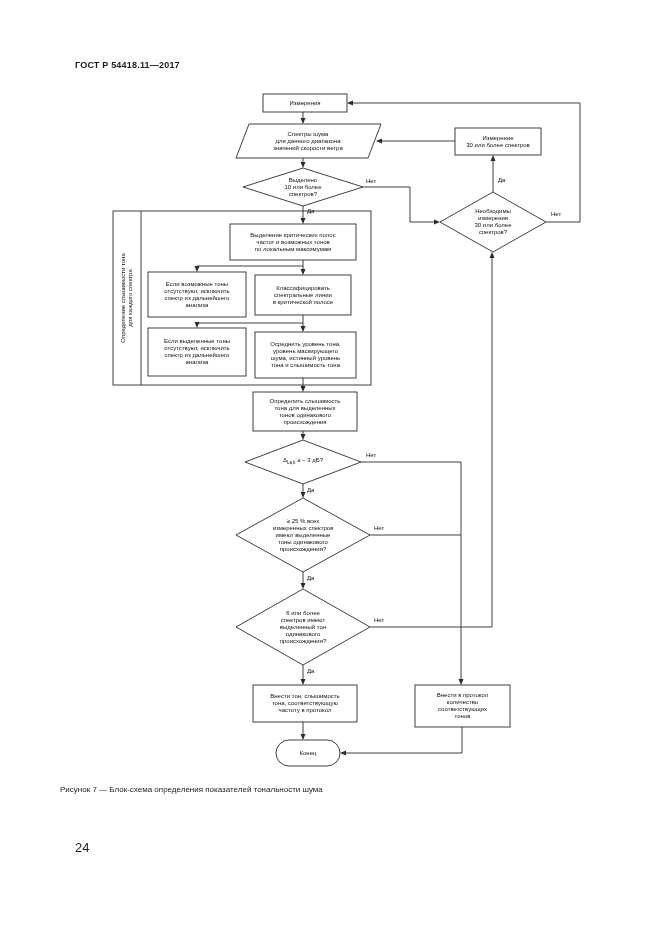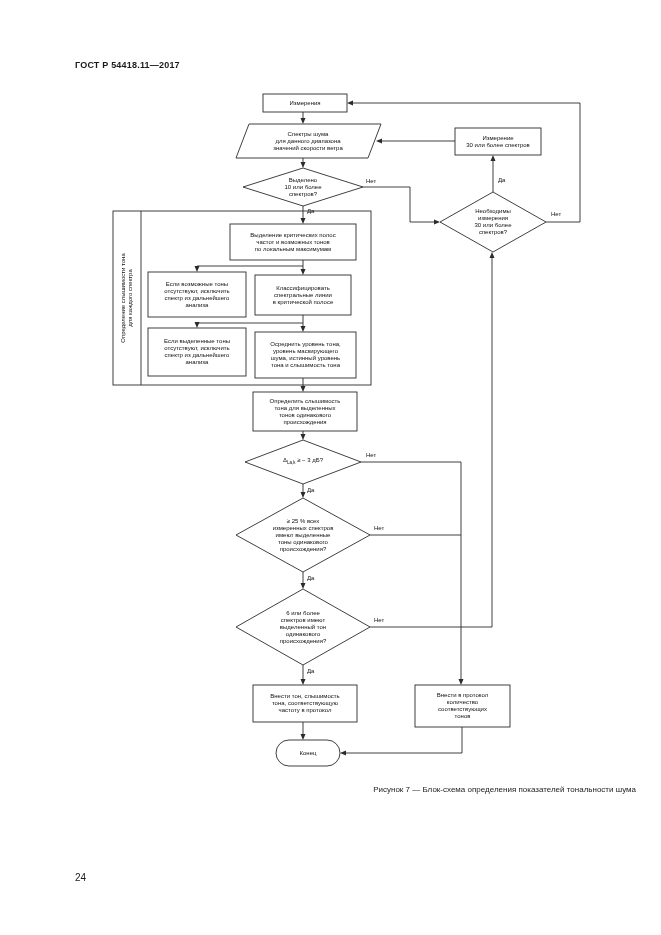--- a/index.html
+++ b/index.html
@@ -2,22 +2,22 @@
 <html><head>
 <meta charset="utf-8">
 <style>
   html,body { margin:0; padding:0; background:#e8e8e8; }
   .page {
     position:relative; width:661px; height:935px; margin:0 auto;
     background:#ffffff; overflow:hidden;
     font-family:"Liberation Sans", sans-serif; color:#1a1a1a;padding-left:12px;
   }
   .hdr { position:absolute; left:75px; top:60px; font-size:9px; font-weight:bold; letter-spacing:.2px; }
-  .pnum { position:absolute; left:75px; top:872px; font-size:10px;text-align:right; }
-  .caption { position:absolute; left:60px; top:784px; width:576px; text-align:right; font-size:8px; line-height:12px; color:#222; }
+  .pnum { position:absolute; left:75px; top:840px; font-size:13px;text-align:right; }
+  .caption { position:absolute; left:60px; top:784px; width:576px; text-align:left; font-size:8px; line-height:12px; color:#222; }
   svg.fc { position:absolute; left:0; top:0; }
   .ln  { fill:none; stroke:#2b2b2b; stroke-width:0.9; }
   .shp { fill:#ffffff; stroke:#2b2b2b; stroke-width:0.9; }
   .ah  { fill:#2b2b2b; stroke:none; }
   .node {
     position:absolute; display:flex; align-items:center; justify-content:center;
     text-align:center; font-size:6px; line-height:7px; white-space:pre-line; color:#111;
   }
   .lab { position:absolute; font-size:6px; color:#111; }
   .vlabel {

